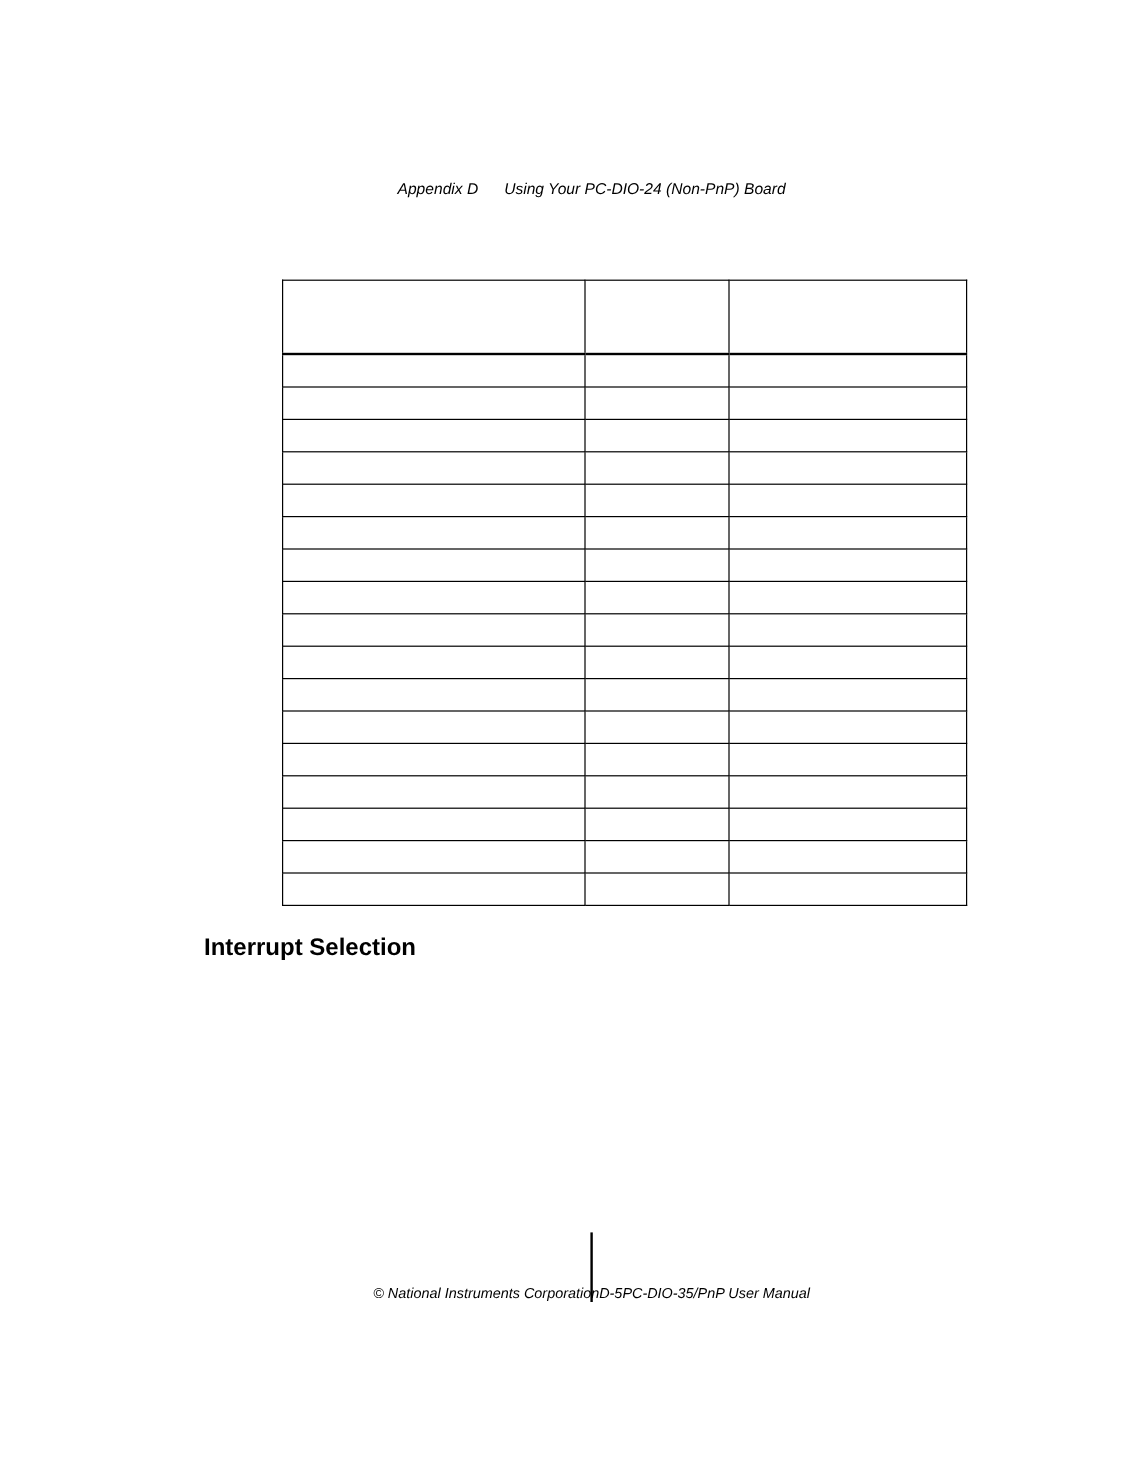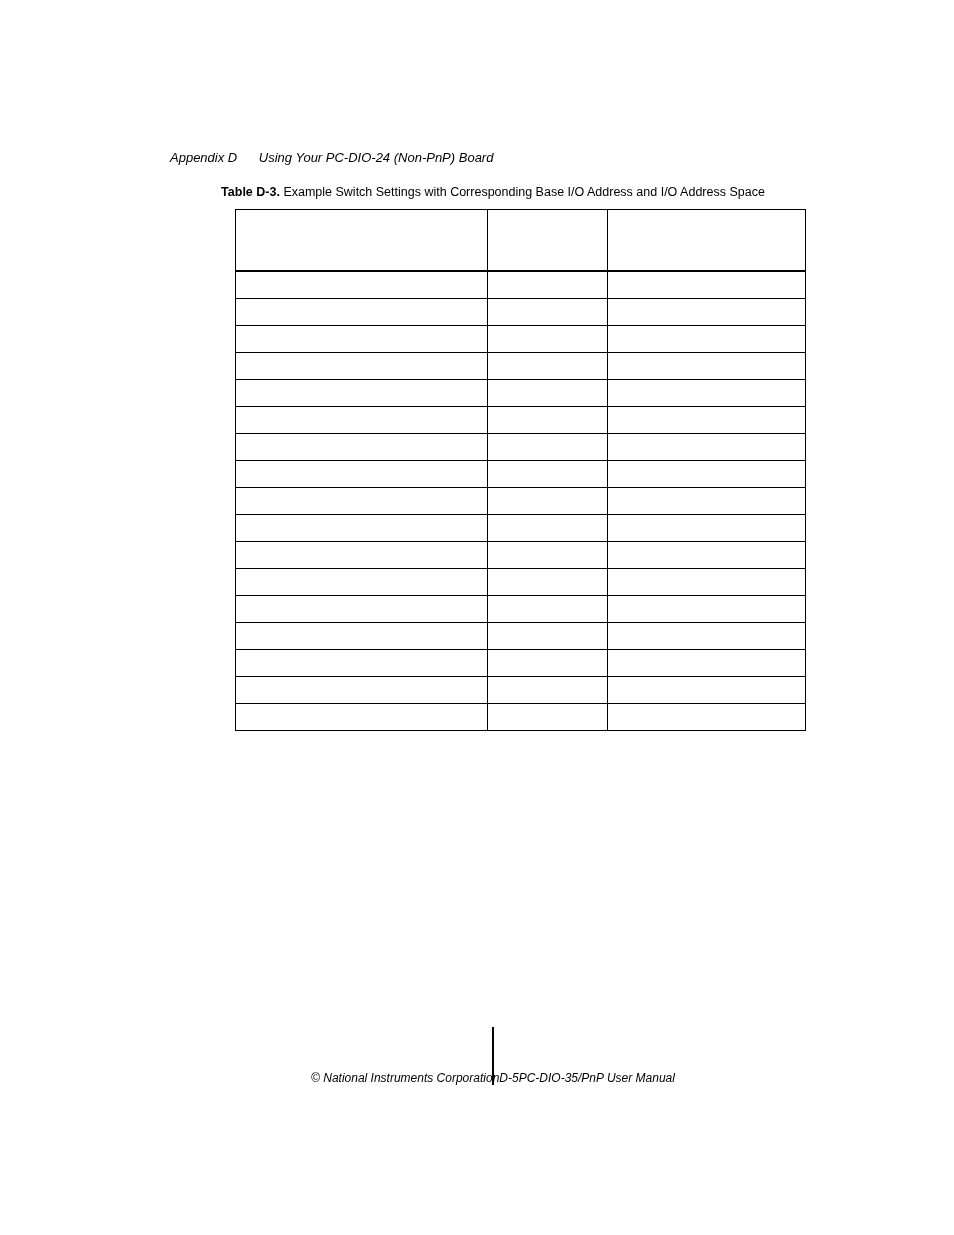--- a/index.html
+++ b/index.html
@@ -10,23 +10,23 @@
       width: 954px;
       height: 1235px;
       position: relative;
     }
     .page {
       padding: 150px 138px 0 170px;
     }
     .header-line {
       font-style: italic;
       font-size: 13px;
-      text-align: left;
-      font-family: Arial, Helvetica, sans-serif;
-      margin-bottom: 20px;
+      text-align: center;
+      font-family: Arial, Helvetica, sans-serif;
+      margin-bottom: 68px;
     }
     .header-line .appendix {
       margin-right: 18px;
     }
     .table-caption {
       font-family: Arial, Helvetica, sans-serif;
       font-size: 12.5px;
       text-align: center;
       margin: 0 0 10px 0;
       padding: 0 40px;
@@ -88,24 +88,20 @@
   </style>
 </head>
 <body>
 
 <div class="page">
   <div class="header-line">
     <span class="appendix">Appendix D</span>
     <span>Using Your PC-DIO-24 (Non-PnP) Board</span>
   </div>
 
-  <div class="table-caption">
-    <span class="bold">Table D-3.</span>
-    <span>Example Switch Settings with Corresponding Base I/O Address and I/O Address Space</span>
-  </div>
 
   <div class="table-wrap">
     <table class="settings">
       <colgroup>
         <col class="c1">
           <col class="c2">
           <col class="c3">
       </colgroup>
       <thead>
         <tr>
@@ -200,19 +196,20 @@
             <td></td>
             <td></td>
           </tr>
           <tr class="footer">
             <td colspan="3"></td>
           </tr>
         </tbody>
     </table>
   </div>
 
+  <div class="section-heading">Interrupt Selection</div>
 </div>
 
 <div class="footer">
   <span>© National Instruments Corporation</span>
   <span class="center">D-5</span>
   <span>PC-DIO-35/PnP User Manual</span>
 </div>
 
 </body></html>

